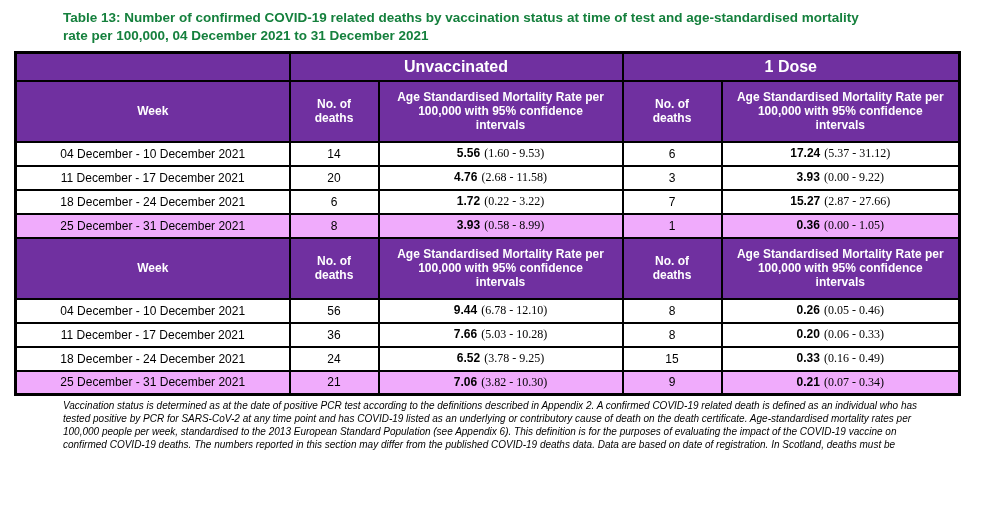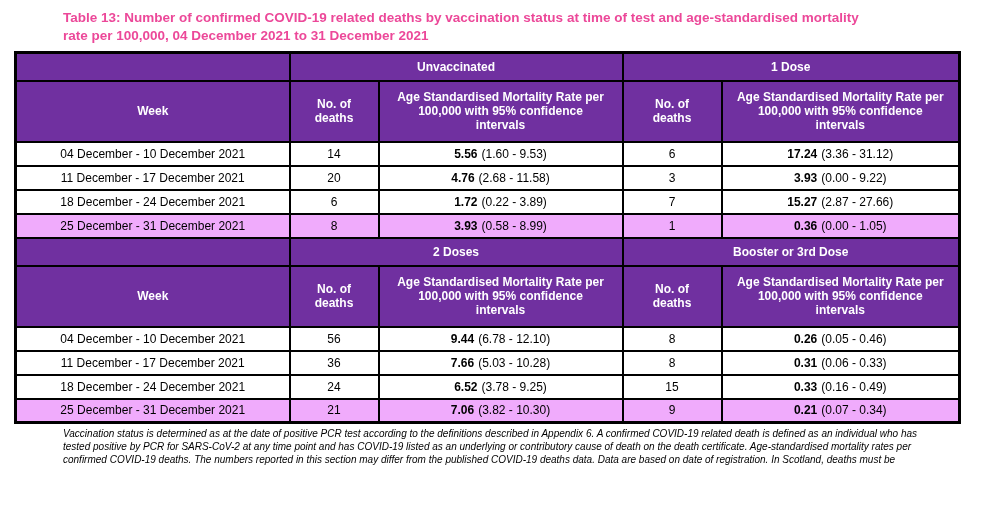--- a/index.html
+++ b/index.html
@@ -7,21 +7,21 @@
     padding: 0;
     background: #ffffff;
     width: 992px;
     height: 509px;
     overflow: hidden;
     font-family: "Liberation Sans", sans-serif;
   }
   .page { position: relative; width: 992px; height: 509px; }
 
   .title {
-    color: #ec4899;
+    color: #15803d;
     font-weight: bold;
     font-size: 13.5px;
     line-height: 17.5px;
     margin: 9px 0 7px 63px;
     max-width: 818px;
   }
 
   table.tbl {
     border-collapse: collapse;
     table-layout: fixed;
@@ -38,21 +38,21 @@
   col.c2 { width: 89px;  }
   col.c3 { width: 244px; }
   col.c4 { width: 99px;  }
   col.c5 { width: 238px; }
 
   tr.group-row { height: 28px; }
   tr.group-row td {
     background: #7030A0;
     color: #ffffff;
     font-weight: bold;
-    font-size: 12px;
+    font-size: 16px;
     text-align: center;
     vertical-align: middle;
   }
   tr.colhead-row { height: 61px; }
   tr.colhead-row td {
     background: #7030A0;
     color: #ffffff;
     font-weight: bold;
     font-size: 12px;
     line-height: 14px;
@@ -64,21 +64,21 @@
   tr.data-row { height: 24px; }
   tr.data-row td {
     font-size: 12px;
     text-align: center;
     vertical-align: middle;
     background: #ffffff;
     color: #000000;
   }
   tr.data-row.grey td { background: #f0abfc; }
   .rate { font-weight: bold; }
-  .ci { margin-left: 4px; font-weight: normal; }
+  .ci { margin-left: 4px; font-weight: normal; font-family: Liberation Serif, serif; }
 
   .footnote {
     margin: 3px 0 0 63px;
     font-style: italic;
     font-size: 10px;
     line-height: 13px;
     color: #000000;
   }
   .fline { white-space: nowrap; }
 </style>
@@ -110,88 +110,84 @@
         <td>Age Standardised Mortality Rate per 100,000 with 95% confidence intervals</td>
         <td>No. of deaths</td>
         <td>Age Standardised Mortality Rate per 100,000 with 95% confidence intervals</td>
       </tr>
 
       <tr class="data-row">
         <td>04 December - 10 December 2021</td>
         <td>14</td>
         <td><span class="rate">5.56</span><span class="ci">(1.60 - 9.53)</span></td>
         <td>6</td>
-        <td><span class="rate">17.24</span><span class="ci">(3.36 - 31.12)</span></td>
+        <td><span class="rate">17.24</span><span class="ci">(5.37 - 31.12)</span></td>
       </tr>
       <tr class="data-row">
         <td>11 December - 17 December 2021</td>
         <td>20</td>
         <td><span class="rate">4.76</span><span class="ci">(2.68 - 11.58)</span></td>
         <td>3</td>
         <td><span class="rate">3.93</span><span class="ci">(0.00 - 9.22)</span></td>
       </tr>
       <tr class="data-row">
         <td>18 December - 24 December 2021</td>
         <td>6</td>
-        <td><span class="rate">1.72</span><span class="ci">(0.22 - 3.89)</span></td>
+        <td><span class="rate">1.72</span><span class="ci">(0.22 - 3.22)</span></td>
         <td>7</td>
         <td><span class="rate">15.27</span><span class="ci">(2.87 - 27.66)</span></td>
       </tr>
       <tr class="data-row grey">
         <td>25 December - 31 December 2021</td>
         <td>8</td>
         <td><span class="rate">3.93</span><span class="ci">(0.58 - 8.99)</span></td>
         <td>1</td>
         <td><span class="rate">0.36</span><span class="ci">(0.00 - 1.05)</span></td>
       </tr>
 
-      <tr class="group-row">
-        <td></td>
-        <td colspan="2">2 Doses</td>
-        <td colspan="2">Booster or 3rd Dose</td>
-      </tr>
       <tr class="colhead-row">
         <td>Week</td>
         <td>No. of deaths</td>
         <td>Age Standardised Mortality Rate per 100,000 with 95% confidence intervals</td>
         <td>No. of deaths</td>
         <td>Age Standardised Mortality Rate per 100,000 with 95% confidence intervals</td>
       </tr>
 
       <tr class="data-row">
         <td>04 December - 10 December 2021</td>
         <td>56</td>
         <td><span class="rate">9.44</span><span class="ci">(6.78 - 12.10)</span></td>
         <td>8</td>
         <td><span class="rate">0.26</span><span class="ci">(0.05 - 0.46)</span></td>
       </tr>
       <tr class="data-row">
         <td>11 December - 17 December 2021</td>
         <td>36</td>
         <td><span class="rate">7.66</span><span class="ci">(5.03 - 10.28)</span></td>
         <td>8</td>
-        <td><span class="rate">0.31</span><span class="ci">(0.06 - 0.33)</span></td>
+        <td><span class="rate">0.20</span><span class="ci">(0.06 - 0.33)</span></td>
       </tr>
       <tr class="data-row">
         <td>18 December - 24 December 2021</td>
         <td>24</td>
         <td><span class="rate">6.52</span><span class="ci">(3.78 - 9.25)</span></td>
         <td>15</td>
         <td><span class="rate">0.33</span><span class="ci">(0.16 - 0.49)</span></td>
       </tr>
       <tr class="data-row grey">
         <td>25 December - 31 December 2021</td>
         <td>21</td>
         <td><span class="rate">7.06</span><span class="ci">(3.82 - 10.30)</span></td>
         <td>9</td>
         <td><span class="rate">0.21</span><span class="ci">(0.07 - 0.34)</span></td>
       </tr>
 
     </tbody>
   </table>
 
   <div class="footnote">
-    <div class="fline">Vaccination status is determined as at the date of positive PCR test according to the definitions described in Appendix 6. A confirmed COVID-19 related death is defined as an individual who has</div>
+    <div class="fline">Vaccination status is determined as at the date of positive PCR test according to the definitions described in Appendix 2. A confirmed COVID-19 related death is defined as an individual who has</div>
     <div class="fline">tested positive by PCR for SARS-CoV-2 at any time point and has COVID-19 listed as an underlying or contributory cause of death on the death certificate. Age-standardised mortality rates per</div>
+    <div class="fline">100,000 people per week, standardised to the 2013 European Standard Population (see Appendix 6). This definition is for the purposes of evaluating the impact of the COVID-19 vaccine on</div>
     <div class="fline">confirmed COVID-19 deaths. The numbers reported in this section may differ from the published COVID-19 deaths data. Data are based on date of registration. In Scotland, deaths must be</div>
   </div>
 
 </div>
 
 </body></html>

